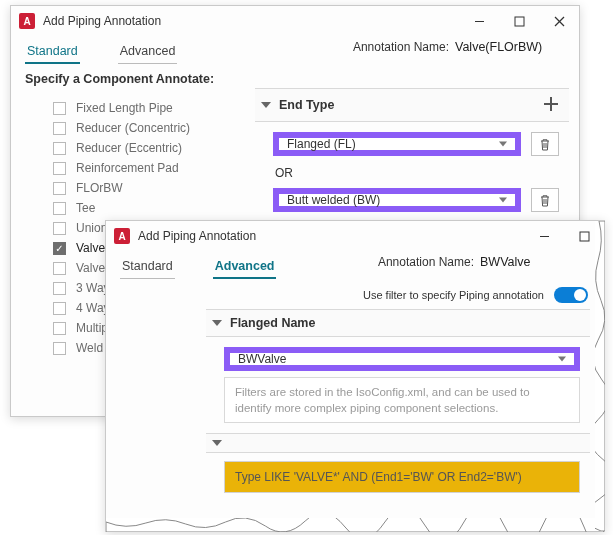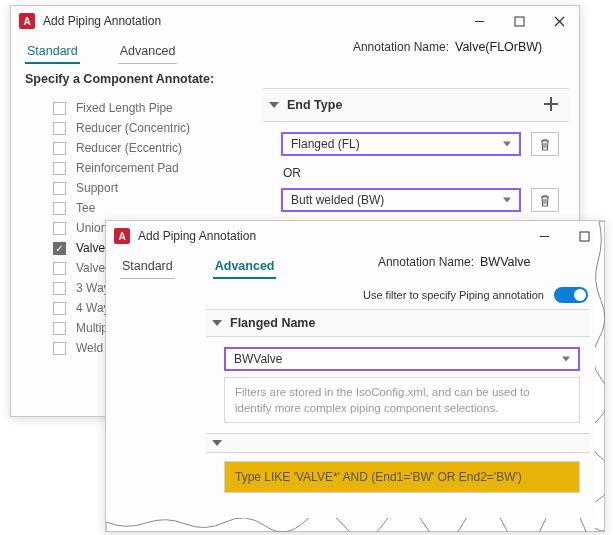--- a/index.html
+++ b/index.html
@@ -127,21 +127,21 @@
     display:inline-flex;
     align-items:center;
     justify-content:center;
     font-size:10px;
     color:#333;
   }
   .chk.checked { background:#6e6e6e; border-color:#6e6e6e; color:#fff; }
   
   .right-area {
     position:absolute;
-    left:252px; top:82px; right:10px;
+    left:244px; top:82px; right:10px;
   }
   .group-head {
     display:flex;
     align-items:center;
     padding:6px 6px;
     border-top:1px solid #d9d9d9;
     border-bottom:1px solid #d9d9d9;
     background:#fafafa;
     font-size:12.5px;
     color:#333;
@@ -167,21 +167,21 @@
   }
   .select-row {
     display:flex;
     align-items:center;
     gap:10px;
     margin-bottom:8px;
   }
   .select {
     flex:1;
     height:24px;
-    border:2px solid #8b5cf6;
+    border:6px solid #8b5cf6;
     background:#fff;
     display:flex;
     align-items:center;
     padding:0 8px;
     font-size:12px;
     color:#333;
     position:relative;
   }
   .select::after{
     content:"";
@@ -317,21 +317,21 @@
       <div class="comp-item">
         <span class="chk"></span>
         <span>Reducer (Eccentric)</span>
       </div>
       <div class="comp-item">
         <span class="chk"></span>
         <span>Reinforcement Pad</span>
       </div>
       <div class="comp-item">
         <span class="chk"></span>
-        <span>Support</span>
+        <span>FLOrBW</span>
       </div>
       <div class="comp-item">
         <span class="chk"></span>
         <span>Tee</span>
       </div>
       <div class="comp-item">
         <span class="chk"></span>
         <span>Union</span>
       </div>
       <div class="comp-item">

